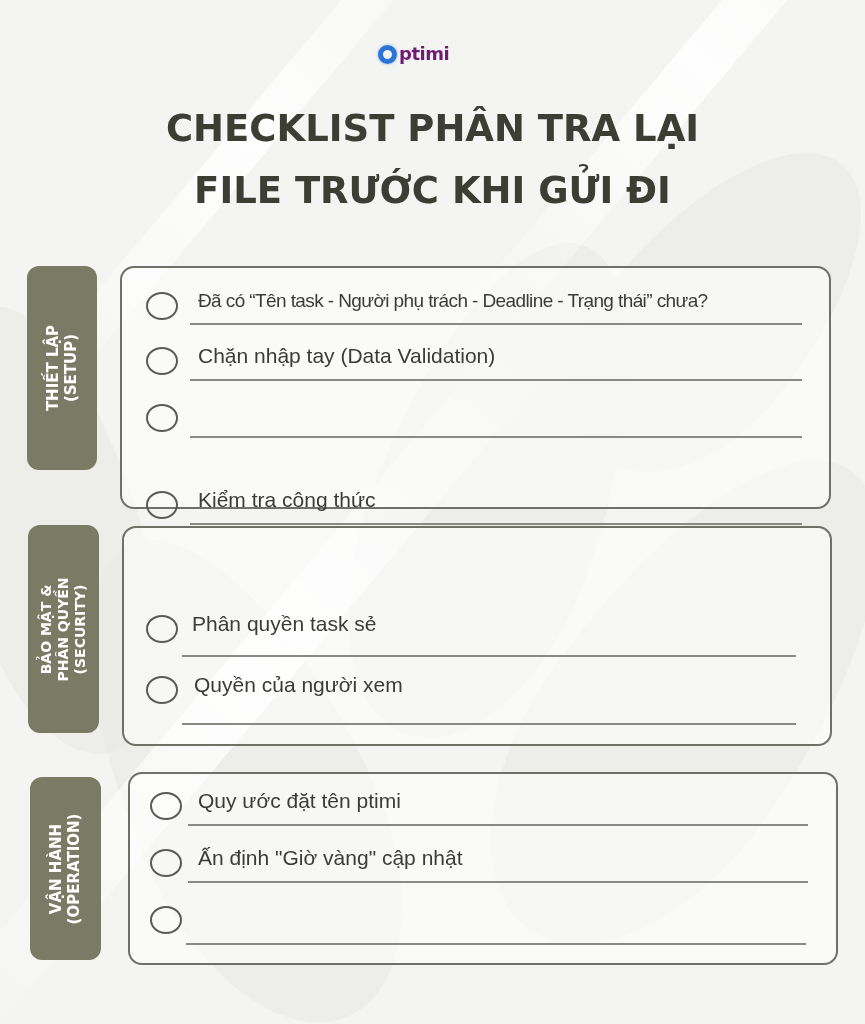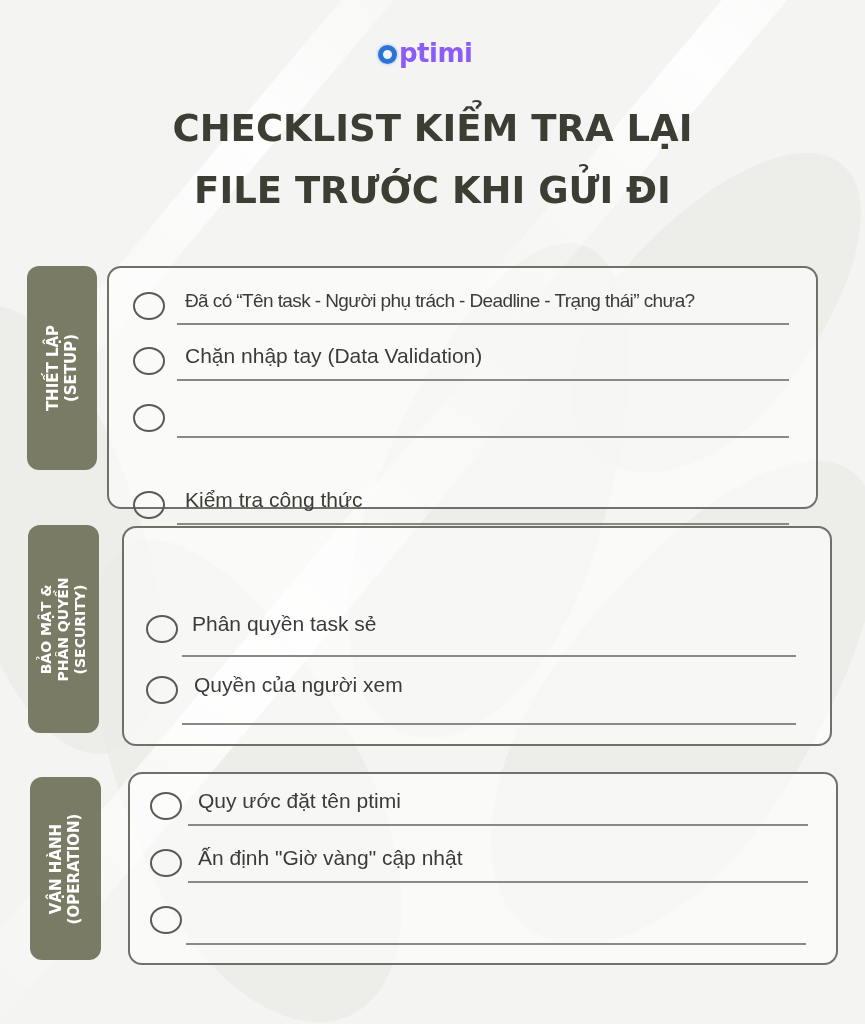--- a/index.html
+++ b/index.html
@@ -8,21 +8,21 @@
       background: #f4f4f2;
       font-family: "Liberation Sans", "DejaVu Sans", sans-serif;
       color: #3e3e36;
     }
     .bg-decor { position: absolute; inset: 0; pointer-events: none; overflow: hidden; }
     .leaf { position: absolute; background: #e9e9e5; border-radius: 50% 50% 50% 50% / 60% 60% 40% 40%; opacity: .7; }
     .streak { position: absolute; background: linear-gradient(90deg, rgba(255,255,255,0) 0%, rgba(255,255,255,.9) 50%, rgba(255,255,255,0) 100%); transform: rotate(-50deg); }
 
     .logo { position: absolute; left: 378px; top: 33px; height: 40px; display: flex; align-items: center; }
     .logo-mark { width: 19px; height: 19px; border-radius: 50%; border: 5px solid #2a73d9; box-sizing: border-box; box-shadow: 0 0 3px rgba(42,115,217,.5); margin-right: 2px; margin-top: 3px; }
-    .logo-text { font-family: "DejaVu Sans", sans-serif; font-weight: bold; font-size: 26px; color: #8b5cf6; letter-spacing: -0.5px; }
+    .logo-text { font-family: "DejaVu Sans", sans-serif; font-weight: bold; font-size: 18px; color: #701a75; letter-spacing: -0.5px; }
 
     .title { position: absolute; left: 0; width: 865px; text-align: center; font-family: "DejaVu Sans", sans-serif; font-weight: bold; color: #3c3d33; font-size: 37px; letter-spacing: 0px; line-height: 1; }
     .title.l1 { top: 110px; }
     .title.l2 { top: 172px; }
 
     .label-box {
       position: absolute; background: #7a7b64; border-radius: 12px;
       display: flex; align-items: center; justify-content: center;
     }
     .label-inner {
@@ -55,30 +55,30 @@
   <div class="streak" style="left:-100px; top:120px; width:700px; height:40px;"></div>
   <div class="streak" style="left:350px; top:40px; width:700px; height:50px;"></div>
   <div class="streak" style="left:-200px; top:650px; width:900px; height:60px;"></div>
 </div>
 
 <div class="logo">
   <span class="logo-mark"></span>
   <span class="logo-text">ptimi</span>
 </div>
 
-<div class="title l1">CHECKLIST KIỂM TRA LẠI</div>
+<div class="title l1">CHECKLIST PHÂN TRA LẠI</div>
 <div class="title l2">FILE TRƯỚC KHI GỬI ĐI</div>
 
 <div class="label-box" style="left:27px; top:266px; width:70px; height:204px;">
   <div class="label-inner">
     <div>THIẾT LẬP</div>
     <div>(SETUP)</div>
   </div>
 </div>
-<div class="card" style="left:107px; top:266px; width:711px; height:243px;">
+<div class="card" style="left:120px; top:266px; width:711px; height:243px;">
   <div class="item" style="top:18px;">
     <span class="check" style="left:24px; top:6px;"></span>
     <span class="item-text condensed" style="left:76px; top:4px;">Đã có “Tên task - Người phụ trách - Deadline - Trạng thái” chưa?</span>
     <span class="rule" style="left:68px; width:612px; top:37px;"></span>
   </div>
   <div class="item" style="top:73px;">
     <span class="check" style="left:24px; top:6px;"></span>
     <span class="item-text" style="left:76px; top:3px;">Chặn nhập tay (Data Validation)</span>
     <span class="rule" style="left:68px; width:612px; top:38px;"></span>
   </div>

